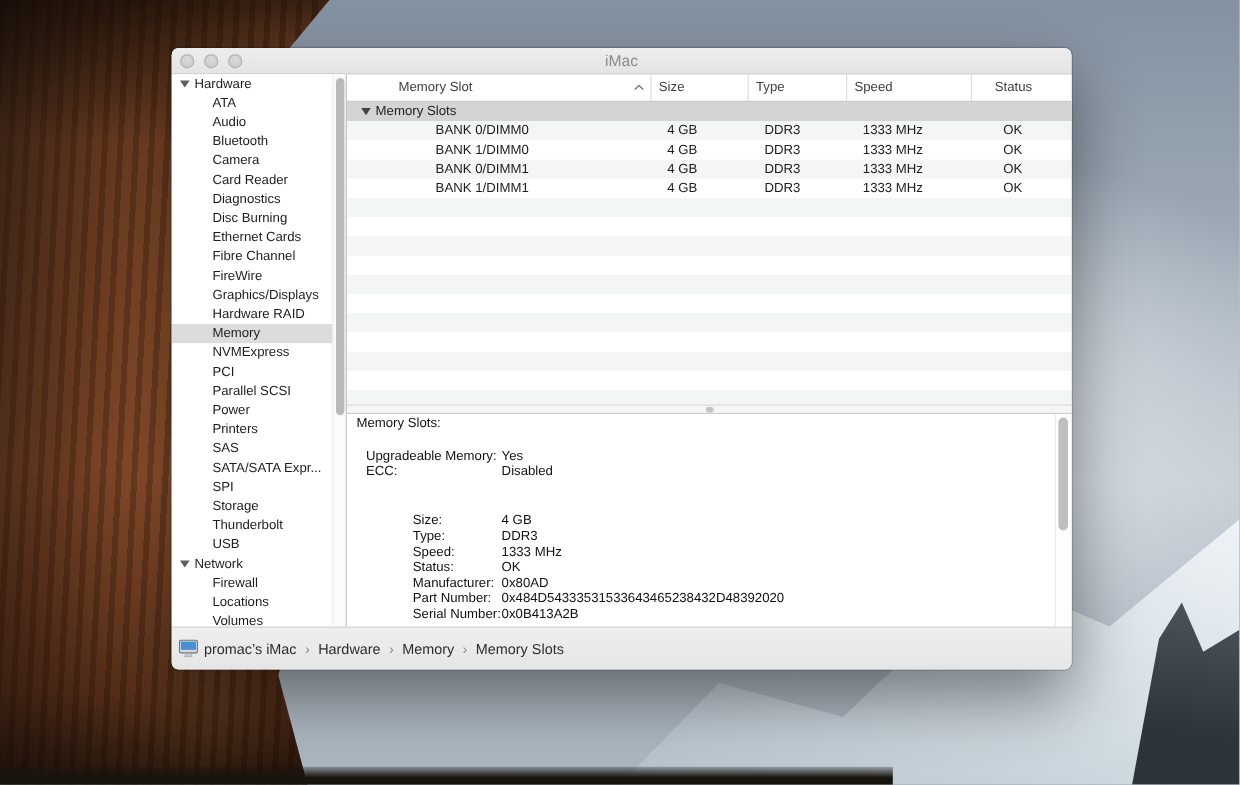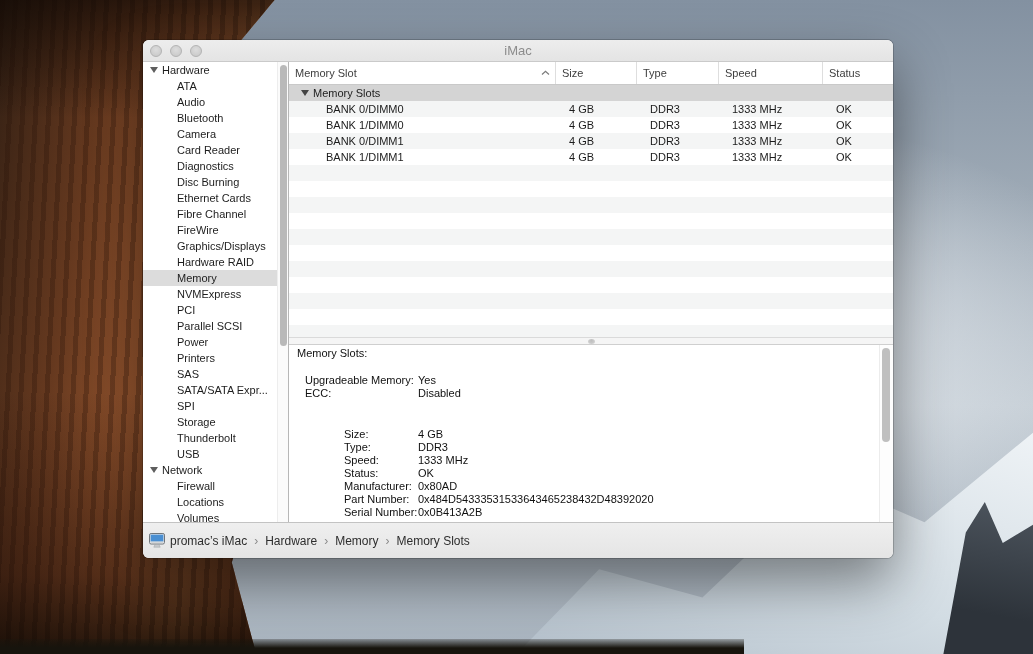--- a/index.html
+++ b/index.html
@@ -56,25 +56,25 @@
   .sb-thumb { position:absolute; right:1.5px; top:3px; width:7px; height:281px;
     background:#b9b9b9; border-radius:4px; }
 
   
   .main { flex:1; display:flex; flex-direction:column; min-width:0; background:#fff; }
 
   .thead { height:23px; flex:none; display:flex; border-bottom:1px solid #c9c9c9;
     font-size:11px; color:#404040; background:#fff; }
   .th { display:flex; align-items:center; padding-left:6px; border-right:1px solid #dedede; }
   .th:last-child { border-right:none; }
-  .col-slot { flex:1; min-width:0; }
+  .col-slot { flex:1; min-width:0;margin-left:37px; }
   .col-size { width:81px; flex:none; }
   .col-type { width:82px; flex:none; }
   .col-speed { width:104px; flex:none; }
-  .col-status { width:70px; flex:none; }
+  .col-status { width:70px; flex:none;margin-left:13px; }
   .th.col-slot { justify-content:space-between; padding-right:5px; }
   .sort-caret { display:flex; align-items:center; }
 
   .top-pane { height:252px; flex:none; display:flex; flex-direction:column; font-size:11px; color:#1c1c1c; }
   .tr { height:16px; flex:none; display:flex; line-height:16px; }
   .tr .td { padding-left:13px; overflow:hidden; white-space:nowrap; }
   .tr .td.col-slot { padding-left:37px; }
   .group-row { background:#d4d4d4; color:#222; padding-left:12px; display:flex; align-items:center; }
   .group-row .tri { border-top-color:#444; }
   .row-a { background:#f4f5f5; }

